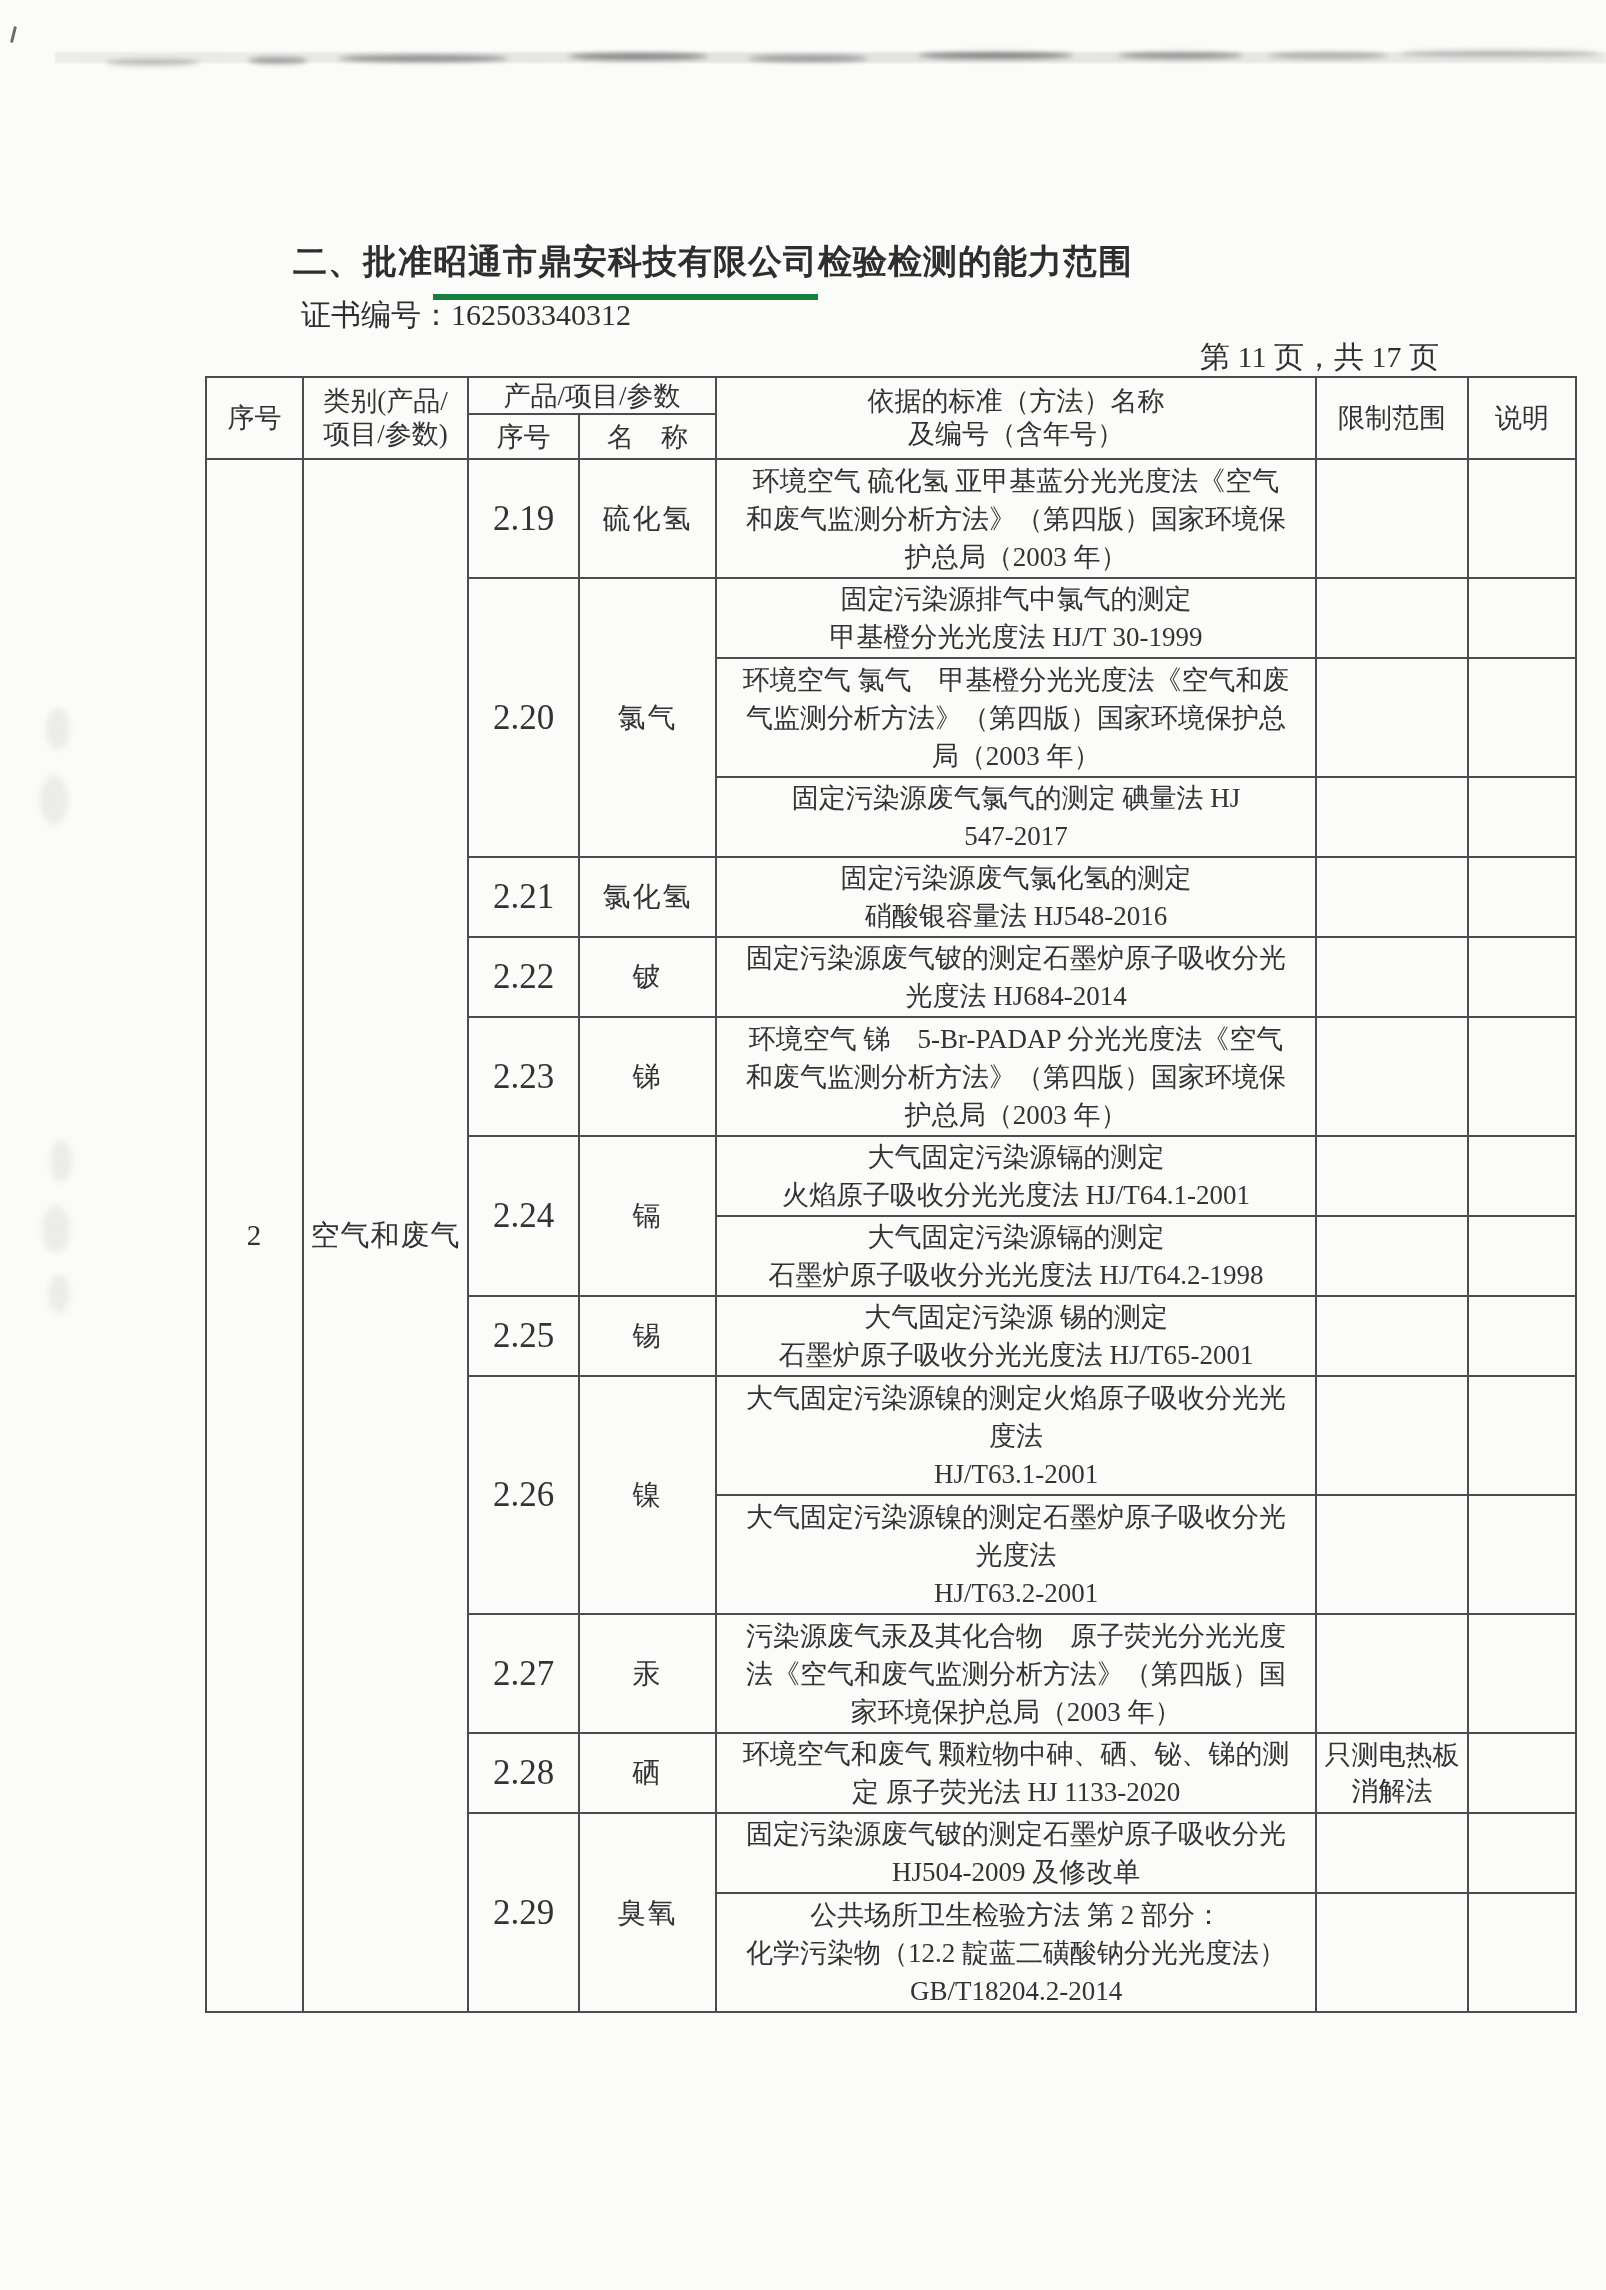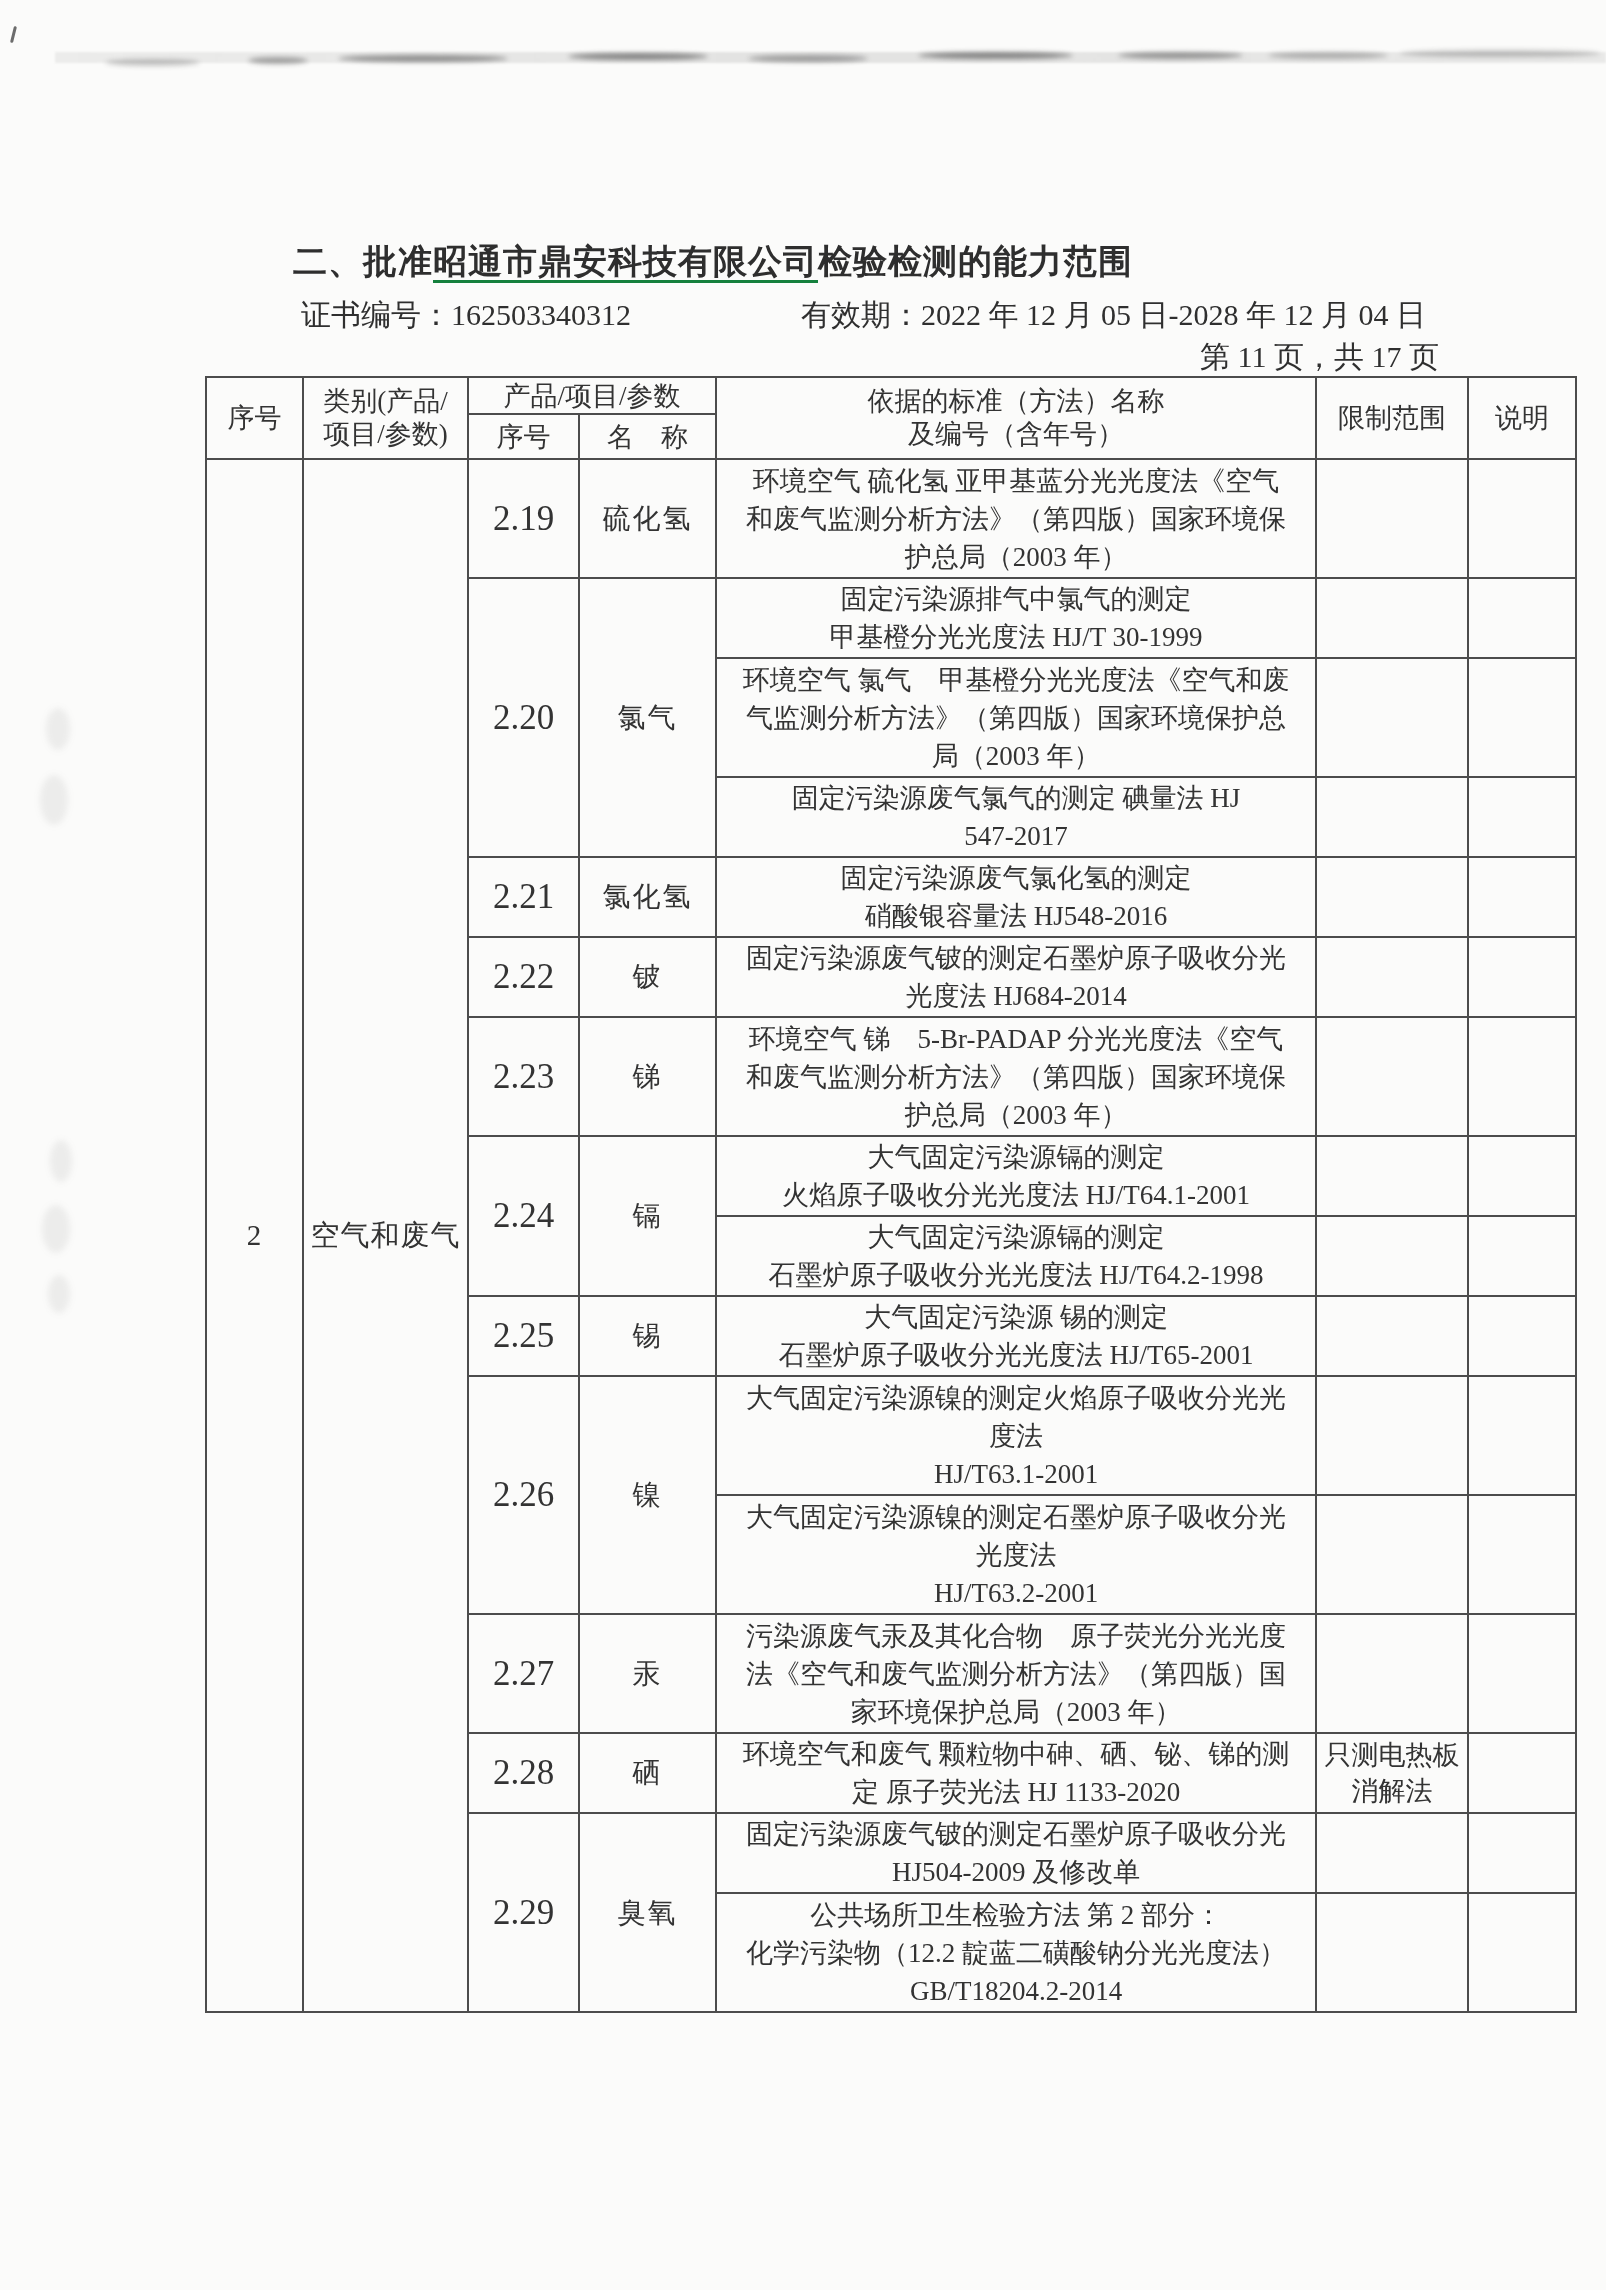--- a/index.html
+++ b/index.html
@@ -30,21 +30,21 @@
     position:absolute;border-radius:50%;
     background:rgba(90,90,90,.09);filter:blur(3px);
   }
   
   .doc-header{position:absolute;left:0;top:0;width:1606px;}
   .title{
     position:absolute;left:293px;top:239px;
     font-size:34px;font-weight:bold;color:#2e2e2e;
     white-space:pre;letter-spacing:1px;
   }
-  .title .company{border-bottom:3px solid #15803d;padding-bottom:0;}
+  .title .company{border-bottom:6px solid #15803d;padding-bottom:14px;}
   .info-line{position:absolute;font-size:30px;color:#2f2f2f;white-space:pre;}
   .cert-line{left:293px;top:295px;width:1250px;height:40px;margin-left:8px;}
   .addr-line{left:293px;top:337px;width:1250px;height:40px;}
   .cert-no{position:absolute;left:0;top:0;}
   .validity{position:absolute;left:500px;top:0;}
   .address{position:absolute;left:0;top:0;}
   .page-info{position:absolute;left:907px;top:0;}
   
   table.cap{
     position:absolute;left:205px;top:376px;
@@ -89,21 +89,20 @@
   <div class="edge-smudge" style="left:40px;top:775px;width:28px;height:50px;"></div>
   <div class="edge-smudge" style="left:50px;top:1140px;width:22px;height:42px;"></div>
   <div class="edge-smudge" style="left:42px;top:1205px;width:28px;height:48px;"></div>
   <div class="edge-smudge" style="left:48px;top:1275px;width:22px;height:38px;"></div>
 
   <div class="doc-header">
     <div class="title"><span>二、批准</span><span class="company">昭通市鼎安科技有限公司</span><span>检验检测的能力范围</span></div>
 
     <div class="info-line cert-line">
       <span class="cert-no"><span>证书编号：</span><span>162503340312</span></span>
-      <span class="validity"><span>有效期：</span><span>2022 年 12 月 05 日-2028 年 12 月 04 日</span></span>
     </div>
 
     <div class="info-line addr-line">
       <span class="page-info">第 11 页，共 17 页</span>
     </div>
   </div>
 
   <table class="cap">
     <colgroup>
       <col style="width:97px">

